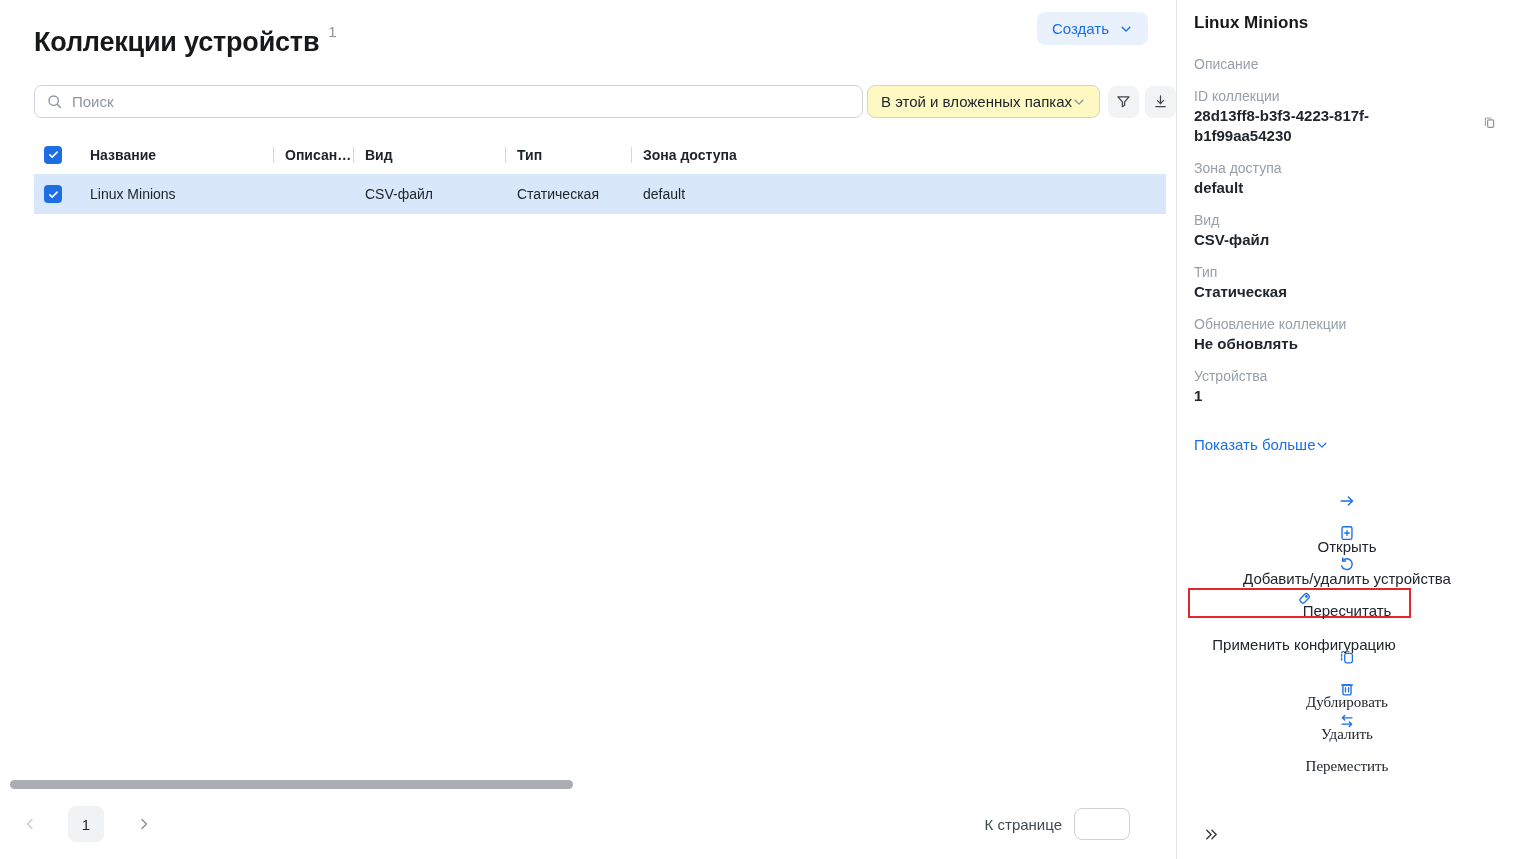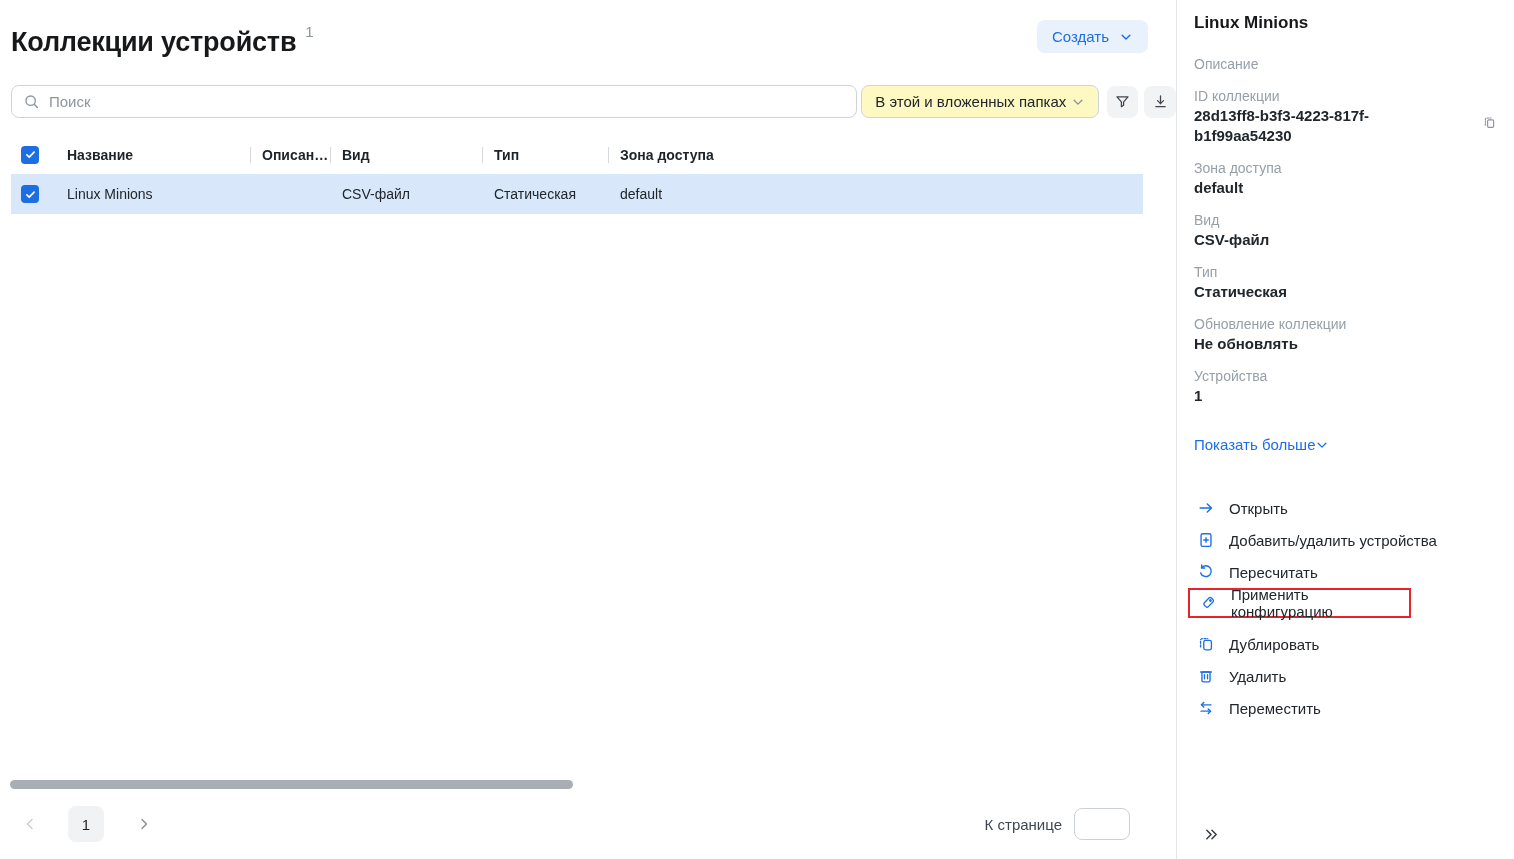--- a/index.html
+++ b/index.html
@@ -15,26 +15,26 @@
   *{box-sizing:border-box;margin:0;padding:0;}
   html,body{width:1514px;height:859px;overflow:hidden;}
   body{
     font-family:"Liberation Sans","DejaVu Sans",sans-serif;
     background:#ffffff;color:var(--text-dark);
     display:flex;
   }
   svg{display:block;}
 
   
-  .main{position:relative;width:1176px;height:859px;padding-top:12px;flex:none;}
+  .main{position:relative;width:1176px;height:859px;padding-top:12px;flex:none;padding-left:23px;}
   .main-header{display:flex;justify-content:space-between;align-items:flex-start;padding:0 28px 0 11px;}
   .page-title{font-size:27px;font-weight:bold;color:#17181a;letter-spacing:-0.2px;line-height:40px;}
   .page-count{font-size:15px;font-weight:normal;color:#8d959d;margin-left:9px;vertical-align:14px;}
   .create-btn{
-    margin-top:8px;height:33px;padding:0 15px;border:none;cursor:pointer;
+    margin-top:0;height:33px;padding:0 15px;border:none;cursor:pointer;
     background:var(--accent-bg);color:var(--accent);border-radius:8px;
     display:flex;align-items:center;gap:10px;font-size:15px;font-family:inherit;
   }
 
   .toolbar{display:flex;align-items:center;margin:23px 0 0 11px;}
   .search-box{
     width:856px;height:33px;border:1px solid var(--border-gray);border-radius:8px;
     display:flex;align-items:center;padding:0 11px;gap:9px;background:#fff;
   }
   .search-box input{
@@ -88,23 +88,23 @@
   .field{margin-bottom:12px;}
   .field-label{font-size:14px;color:var(--label-gray);line-height:20px;}
   .field-value{font-size:15px;color:var(--text-dark);font-weight:600;line-height:20px;max-width:262px;}
   .field.id-field{position:relative;}
   .copy-btn{position:absolute;right:-2px;top:27px;border:none;background:transparent;
       color:#8b9299;cursor:pointer;padding:2px;}
   .show-more{display:flex;align-items:center;margin-top:30px;color:var(--accent);
       font-size:15px;cursor:pointer;}
 
   .actions{margin-top:39px;}
-  .actions.secondary{margin-top:10px;}
-  .action{height:32px;display:flex;align-items:center;gap:14px;font-size:15px;
-      color:var(--text-dark);padding-left:3px;cursor:pointer;}
+  .actions.secondary{margin-top:30px;font-family:Liberation Serif, serif;}
+  .action{height:32px;display:flex;align-items:center;gap:28px;font-size:15px;
+      color:var(--text-dark);padding-left:3px;cursor:pointer;flex-direction:column;}
   .action .a-icon{color:var(--accent);flex:none;display:flex;}
   .action.highlighted{border:2px solid var(--highlight-red);margin-left:-6px;padding-left:9px;
       width:223px;height:30px;}
   .collapse-btn{position:absolute;left:24px;bottom:14px;border:none;background:transparent;
       color:#33393f;cursor:pointer;padding:2px;}
 </style>
 </head>
 <body>
 
 <div class="main">

